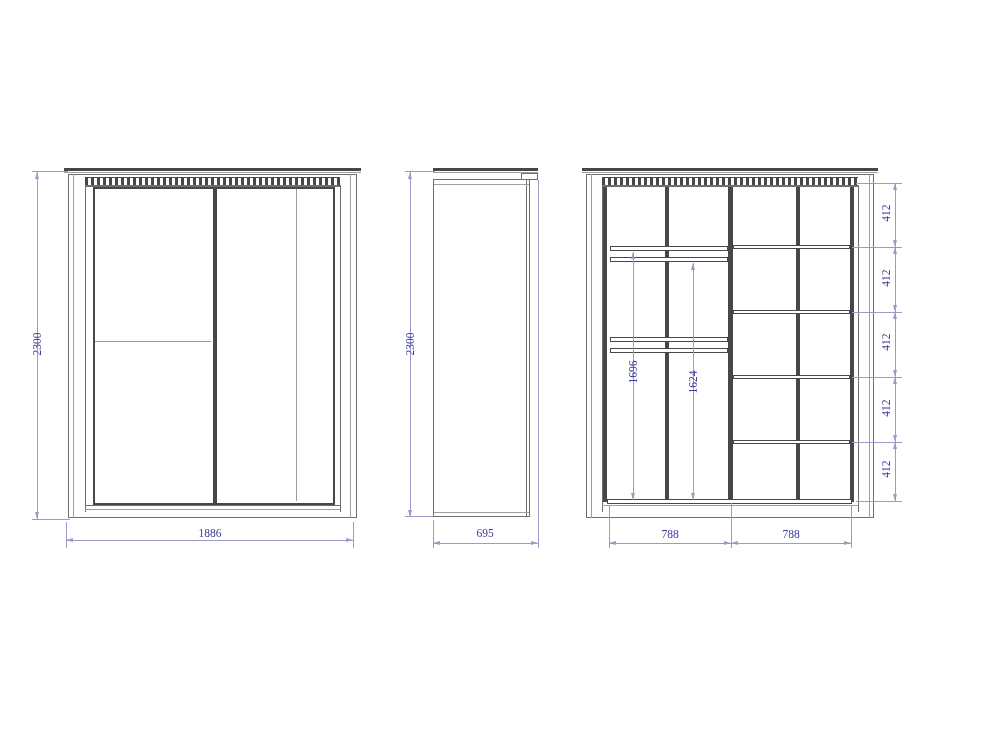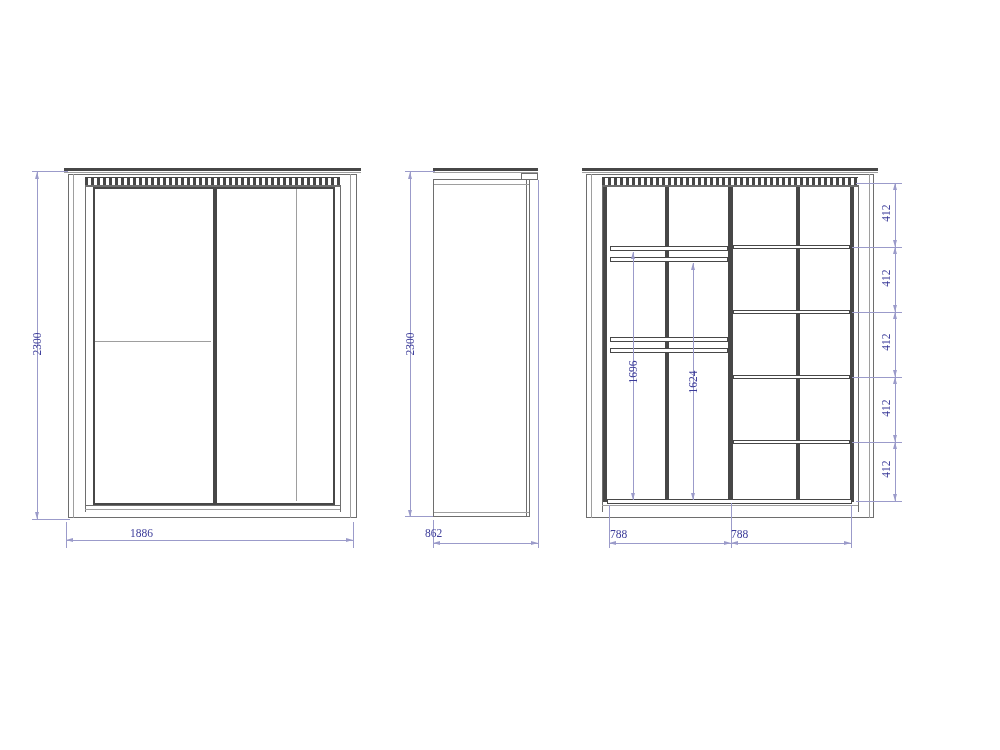--- a/index.html
+++ b/index.html
@@ -12,21 +12,21 @@
   .e{position:absolute;}
   .dark{background:var(--line);}
   .mid{background:var(--mid);}
   .thin{background:var(--thin);}
   .dimln{background:var(--dim);}
   .box{border:1px solid var(--mid);background:transparent;}
   .door{border:2px solid var(--line);background:transparent;}
   .shelf{border:1px solid var(--line);background:#fff;}
   .dentil{border-top:1px solid var(--line);border-bottom:1px solid var(--mid);
           background:repeating-linear-gradient(90deg,var(--line) 0 3px,#fff 3px 6px);}
-  .htext{font-size:11.5px;color:var(--dimtext);text-align:left;line-height:12px;}
+  .htext{font-size:11.5px;color:var(--dimtext);text-align:center;line-height:12px;}
   .vtext{font-size:11.5px;color:var(--dimtext);text-align:center;line-height:12px;
          width:48px;transform:rotate(-90deg);}
   .au{width:0;height:0;border-left:2px solid transparent;border-right:2px solid transparent;border-bottom:7px solid var(--dim);}
   .ad{width:0;height:0;border-left:2px solid transparent;border-right:2px solid transparent;border-top:7px solid var(--dim);}
   .al{width:0;height:0;border-top:2px solid transparent;border-bottom:2px solid transparent;border-right:7px solid var(--dim);}
   .ar{width:0;height:0;border-top:2px solid transparent;border-bottom:2px solid transparent;border-left:7px solid var(--dim);}
 </style>
 </head>
 <body>
 
@@ -81,21 +81,21 @@
     <div class="e dimln" style="left:405px;top:516px;width:28px;height:1px;"></div>
     <div class="e dimln" style="left:410px;top:172px;width:1px;height:345px;"></div>
     <div class="e au" style="left:408px;top:172px;"></div>
     <div class="e ad" style="left:408px;top:510px;"></div>
     <div class="e vtext" style="left:386px;top:338px;">2300</div>
     <div class="e dimln" style="left:433px;top:520px;width:1px;height:28px;"></div>
     <div class="e dimln" style="left:538px;top:180px;width:1px;height:368px;"></div>
     <div class="e dimln" style="left:433px;top:543px;width:105px;height:1px;"></div>
     <div class="e al" style="left:433px;top:541px;"></div>
     <div class="e ar" style="left:531px;top:541px;"></div>
-    <div class="e htext" style="left:425px;top:527px;width:120px;">862</div>
+    <div class="e htext" style="left:425px;top:527px;width:120px;">695</div>
   </div>
 
   <div>
     <div class="e dark" style="left:582px;top:168px;width:296px;height:3px;"></div>
     <div class="e thin" style="left:582px;top:172px;width:296px;height:1px;"></div>
     <div class="e thin" style="left:588px;top:174px;width:284px;height:1px;"></div>
     <div class="e dentil" style="left:602px;top:177px;width:256px;height:8px;"></div>
     <div class="e box" style="left:586px;top:174px;width:286px;height:342px;"></div>
     <div class="e thin" style="left:591px;top:174px;width:1px;height:344px;"></div>
     <div class="e thin" style="left:869px;top:174px;width:1px;height:344px;"></div>

